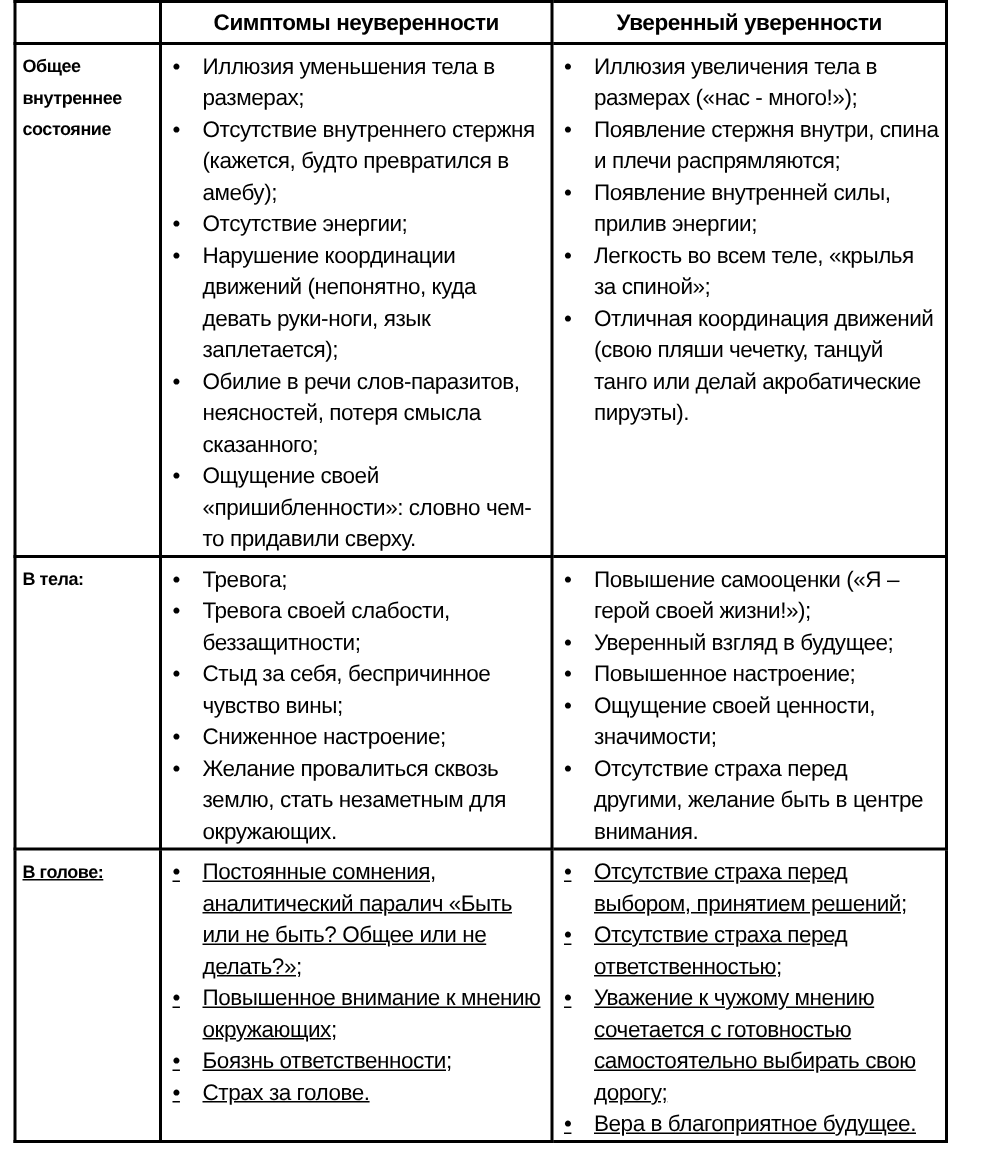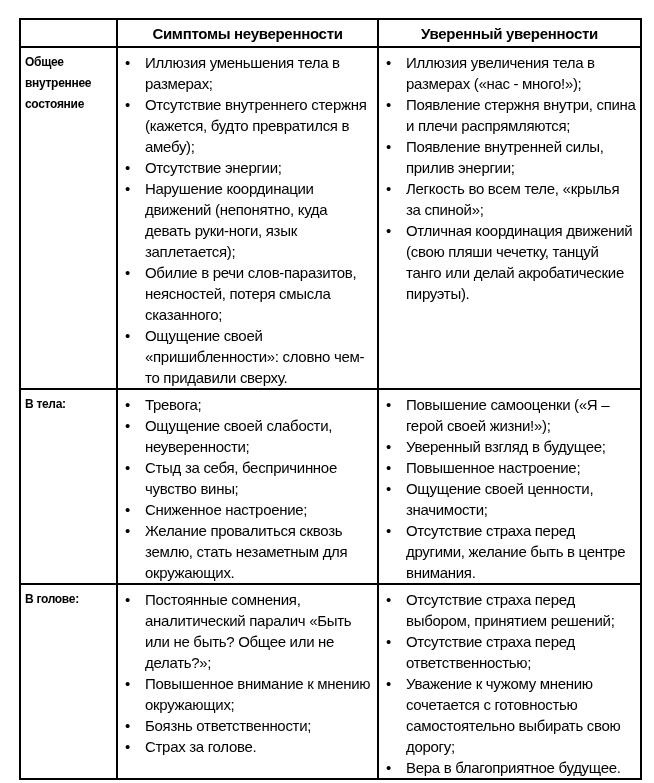--- a/index.html
+++ b/index.html
@@ -12,47 +12,46 @@
     width: 654px;
     height: 783px;
     background: #ffffff;
     font-family: "Liberation Sans", sans-serif;
     color: #000000;
     overflow: hidden;
   }
   table.cmp {
     position: absolute;
     left: 9px;
-    top: 18px;
+    top: 0;
     width: 621px;
     border-collapse: collapse;
     table-layout: fixed;
     letter-spacing: -0.3px;
-    margin-left: 10px;
   }
   .cmp col.c1 { width: 97px; }
   .cmp col.c2 { width: 261px; }
   .cmp col.c3 { width: 263px; }
   .cmp th, .cmp td {
     border: 2px solid #000000;
     vertical-align: top;
     overflow: hidden;
   }
   .cmp thead th {
     height: 24px;
     font-size: 15px;
     font-weight: bold;
     text-align: center;
     vertical-align: middle;
     padding: 1px 2px;
     line-height: 19px;
   }
   tr.r0 { height: 337px; }
   tr.r1 { height: 192px; }
-  tr.r2 { height: 169px; }
+  tr.r2 { height: 169px; text-decoration: underline; }
   td.row-label {
     font-size: 12px;
     font-weight: bold;
     line-height: 21px;
     padding: 4px 2px 0 4px;
   }
   td.cell { padding: 4px 4px 0 0; }
   ul.blist {
     list-style: none;
     margin: 0;
@@ -146,21 +145,21 @@
       <tr class="r1">
         <td class="row-label">В тела:</td>
         <td class="cell">
           <ul class="blist">
             <li>
                 <span class="bullet">•</span>
                 <span class="itext">Тревога;</span>
               </li>
             <li>
                 <span class="bullet">•</span>
-                <span class="itext">Ощущение своей слабости, неуверенности;</span>
+                <span class="itext">Тревога своей слабости, беззащитности;</span>
               </li>
             <li>
                 <span class="bullet">•</span>
                 <span class="itext">Стыд за себя, беспричинное чувство вины;</span>
               </li>
             <li>
                 <span class="bullet">•</span>
                 <span class="itext">Сниженное настроение;</span>
               </li>
             <li>

